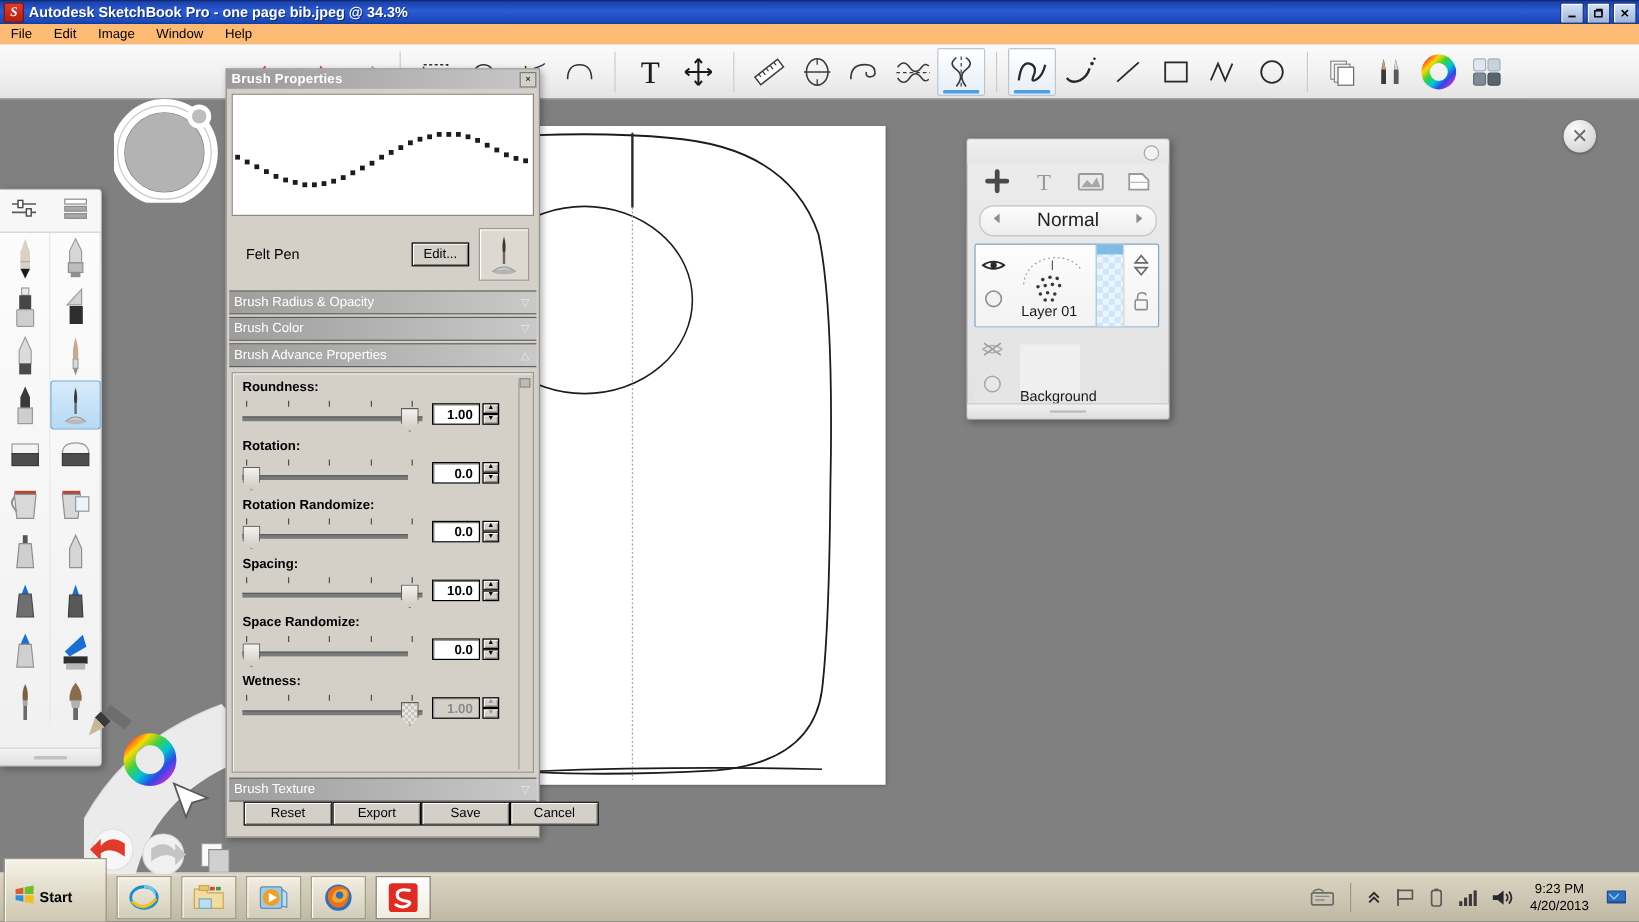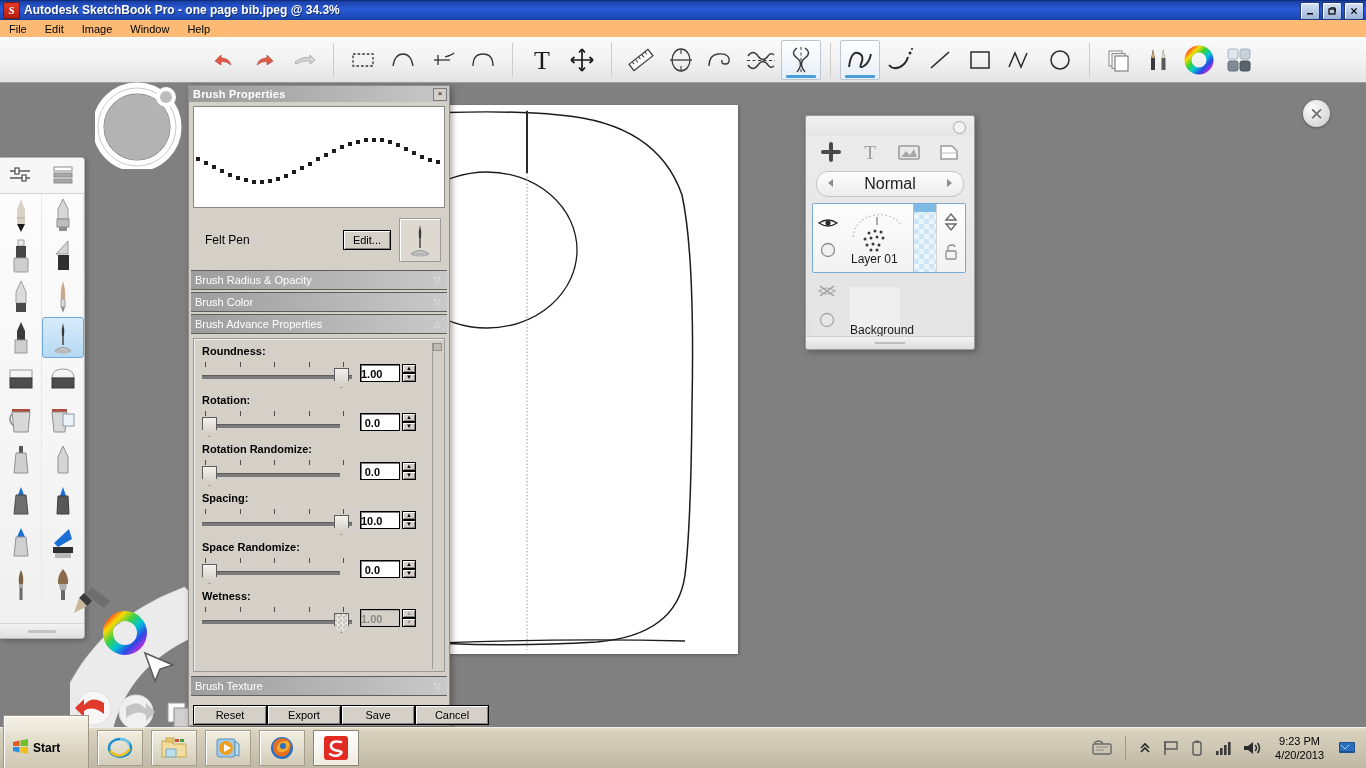--- a/index.html
+++ b/index.html
@@ -166,21 +166,20 @@
     background:linear-gradient(to bottom,#f1f1f1,#dedede);
     border-top:1px solid #cfcfcf;display:flex;align-items:center;justify-content:center;
   }
   #layers .lp-foot .grip{width:30px;height:2px;background:#bdbdbd;}
   
   #bprops{
     position:absolute;left:188px;top:57px;width:262px;height:641px;
     background:#d4d0c8;border:1px solid #8f8f8f;
     box-shadow:2px 2px 6px rgba(0,0,0,.35);
     box-sizing:border-box;
-    margin-top:28px;
   }
   #bprops .bp-title{
     height:16px;
     background:linear-gradient(to right,#9a9a9a,#c8c8c8);
     display:flex;align-items:center;justify-content:space-between;
     padding:0 2px 0 4px;
   }
   #bprops .bp-title .t{font-size:11px;font-weight:bold;color:#fff;letter-spacing:.2px;}
   #bprops .bp-title .x{
     width:12px;height:11px;background:#d4d0c8;border:1px solid #7c7c7c;
@@ -236,39 +235,39 @@
     background:linear-gradient(to bottom,#f4f2ee,#cfcac1);
     border:1px solid #5d5d5d;
     clip-path:polygon(0 0,100% 0,100% 62%,50% 100%,0 62%);
   }
   .slider .knob.dis{
     background:repeating-conic-gradient(#e8e6e1 0% 25%,#c8c4bb 0% 50%) 0 0/5px 5px;
   }
   .numbox{
     width:40px;height:18px;background:#fff;border:1px solid #000;
     box-shadow:inset 1px 1px 0 #7a7a7a;
-    font-size:11px;text-align:right;padding-right:19px;line-height:18px;
+    font-size:11px;text-align:right;padding-right:5px;line-height:18px;
     color:#000;box-sizing:border-box;
   }
   .numbox.dis{background:#d4d0c8;color:#8a8a8a;box-shadow:inset 1px 1px 0 #a9a9a9;}
   .spin{display:flex;flex-direction:column;margin-left:2px;}
   .spin .sb{
     width:14px;height:9px;background:#d4d0c8;border:1px solid #000;
     box-shadow:inset 1px 1px 0 #fff,inset -1px -1px 0 #808080;
     font-size:6px;line-height:7px;text-align:center;color:#000;box-sizing:border-box;
   }
   .spin .sb.dis{color:#9a9a9a;}
   #advscroll{
     position:absolute;right:2px;top:4px;width:9px;height:326px;
     background:#d4d0c8;border-left:1px solid #9c9c9c;
   }
   #advscroll .thumb{width:9px;height:8px;background:#bfbbb2;border:1px solid #8d8d8d;box-sizing:border-box;}
   #bp-buttons{
     position:absolute;bottom:0;left:0;width:100%;height:38px;
-    display:flex;align-items:flex-end;justify-content:space-around;padding:0 4px;
+    display:flex;align-items:center;justify-content:space-around;padding:0 14px;
     box-sizing:border-box;
   }
   #bp-buttons .winbtn{min-width:54px;text-align:center;}
   
   #taskbar{
     position:absolute;left:0;bottom:0;width:1366px;height:40px;
     background:linear-gradient(to bottom,#e2dcc9 0%,#d6d0bd 10%,#cdc7b4 50%,#bdb7a4 100%);
     border-top:1px solid #f2eee2;
     display:flex;align-items:center;
   }

